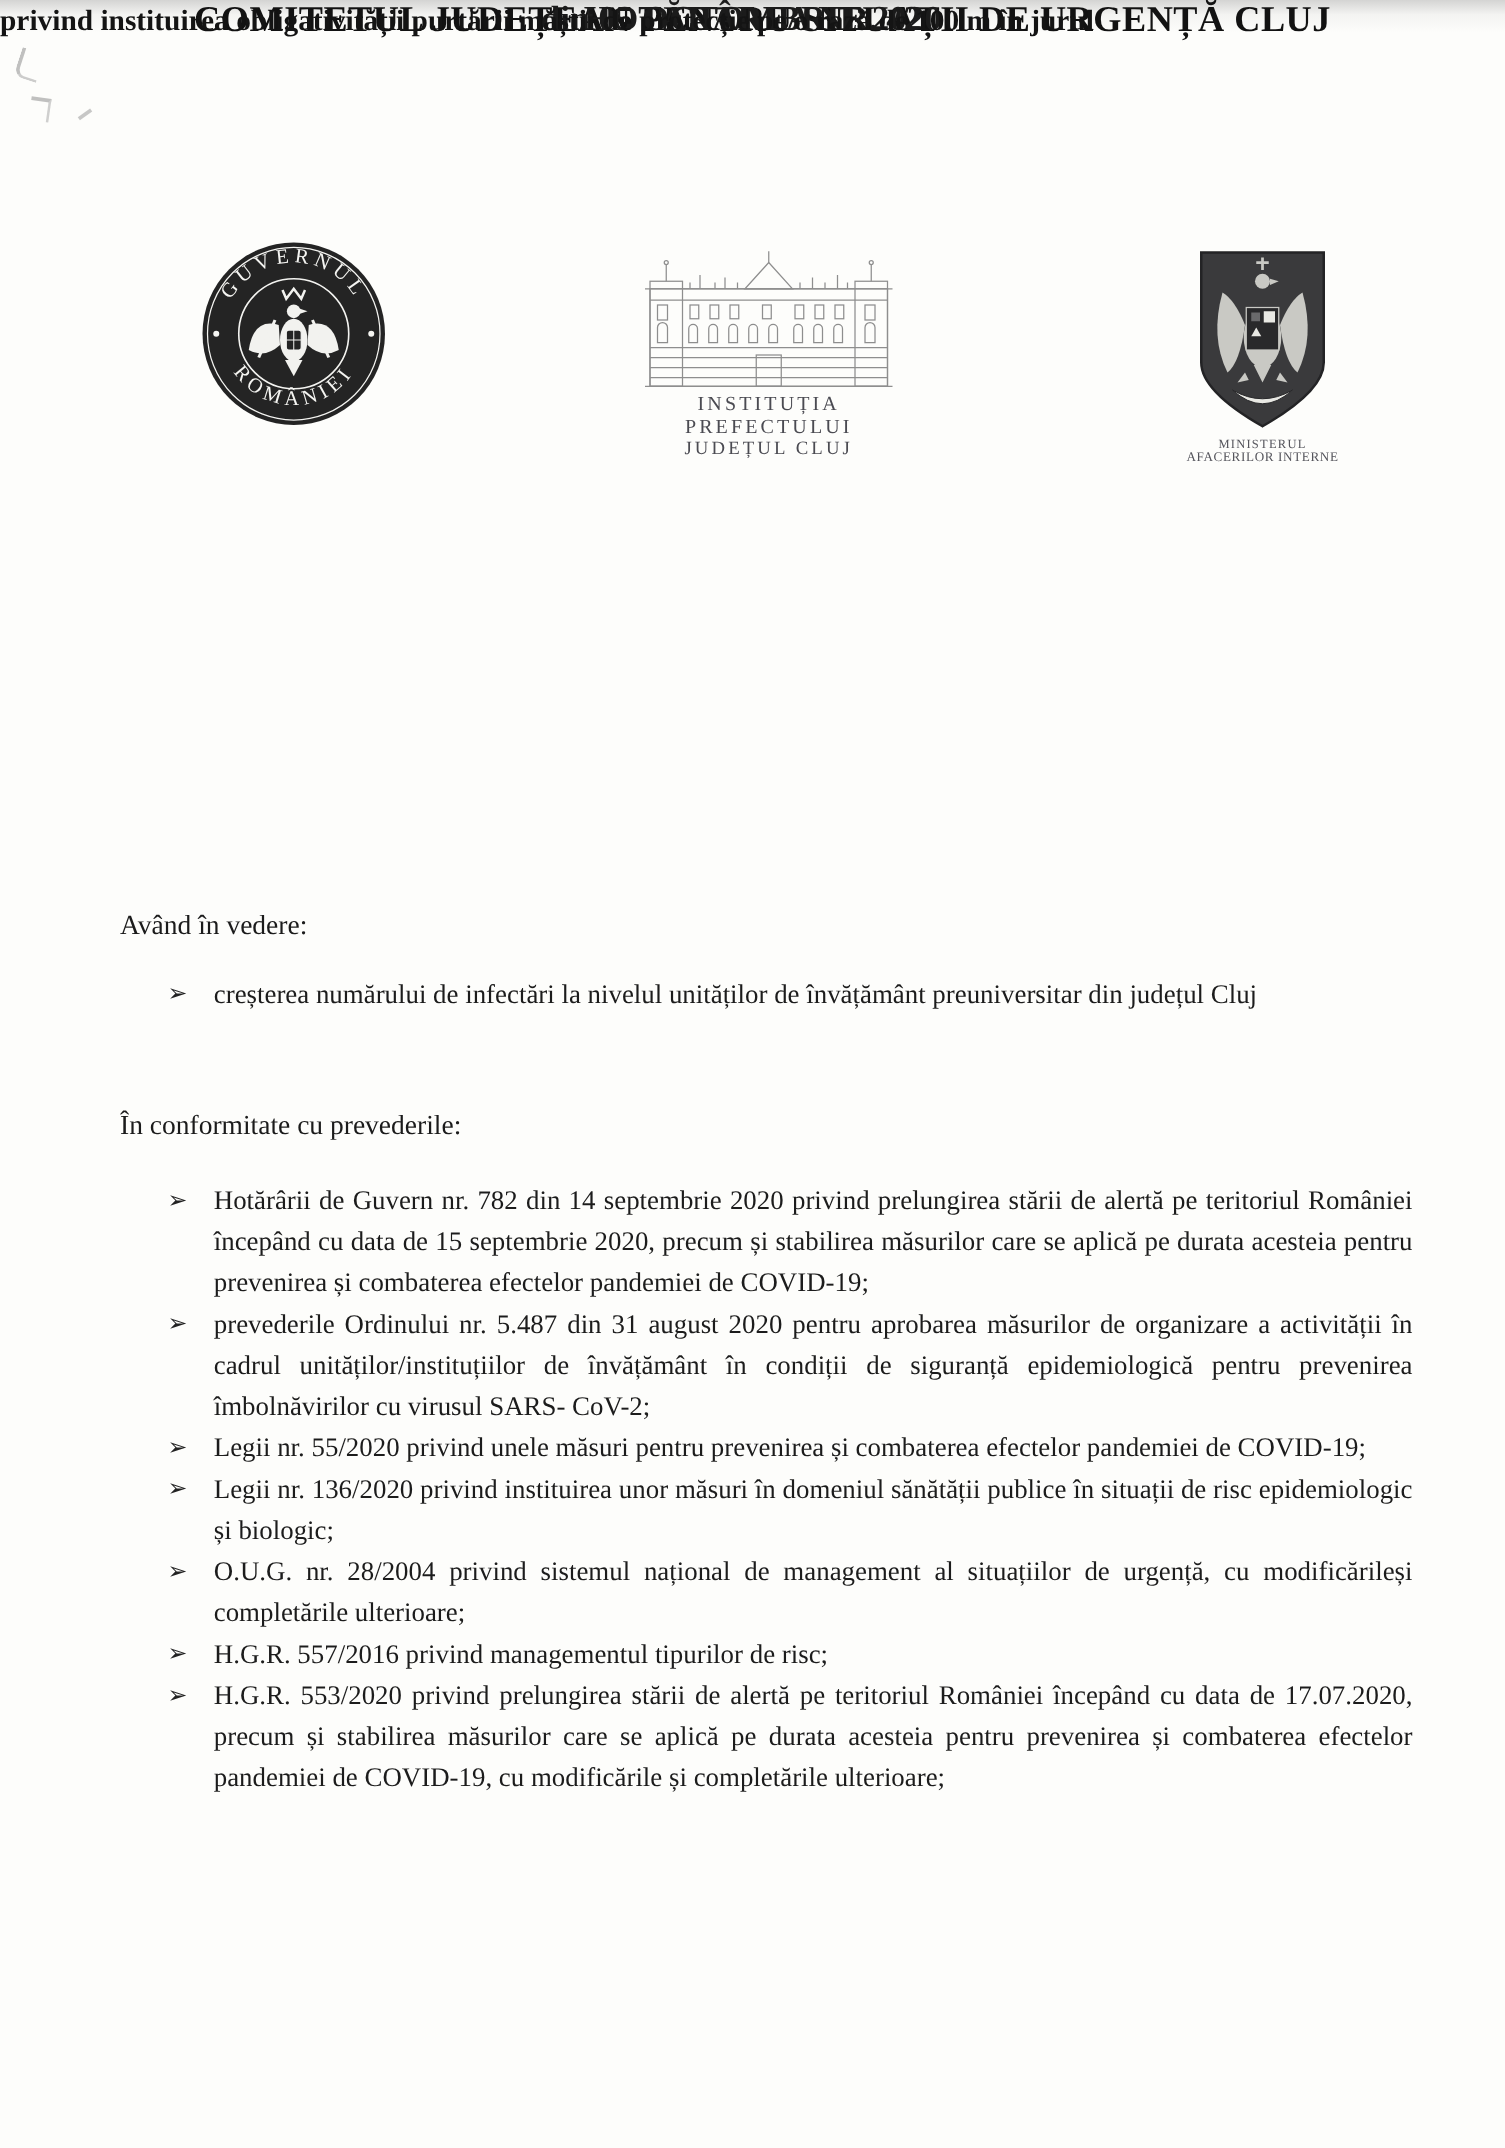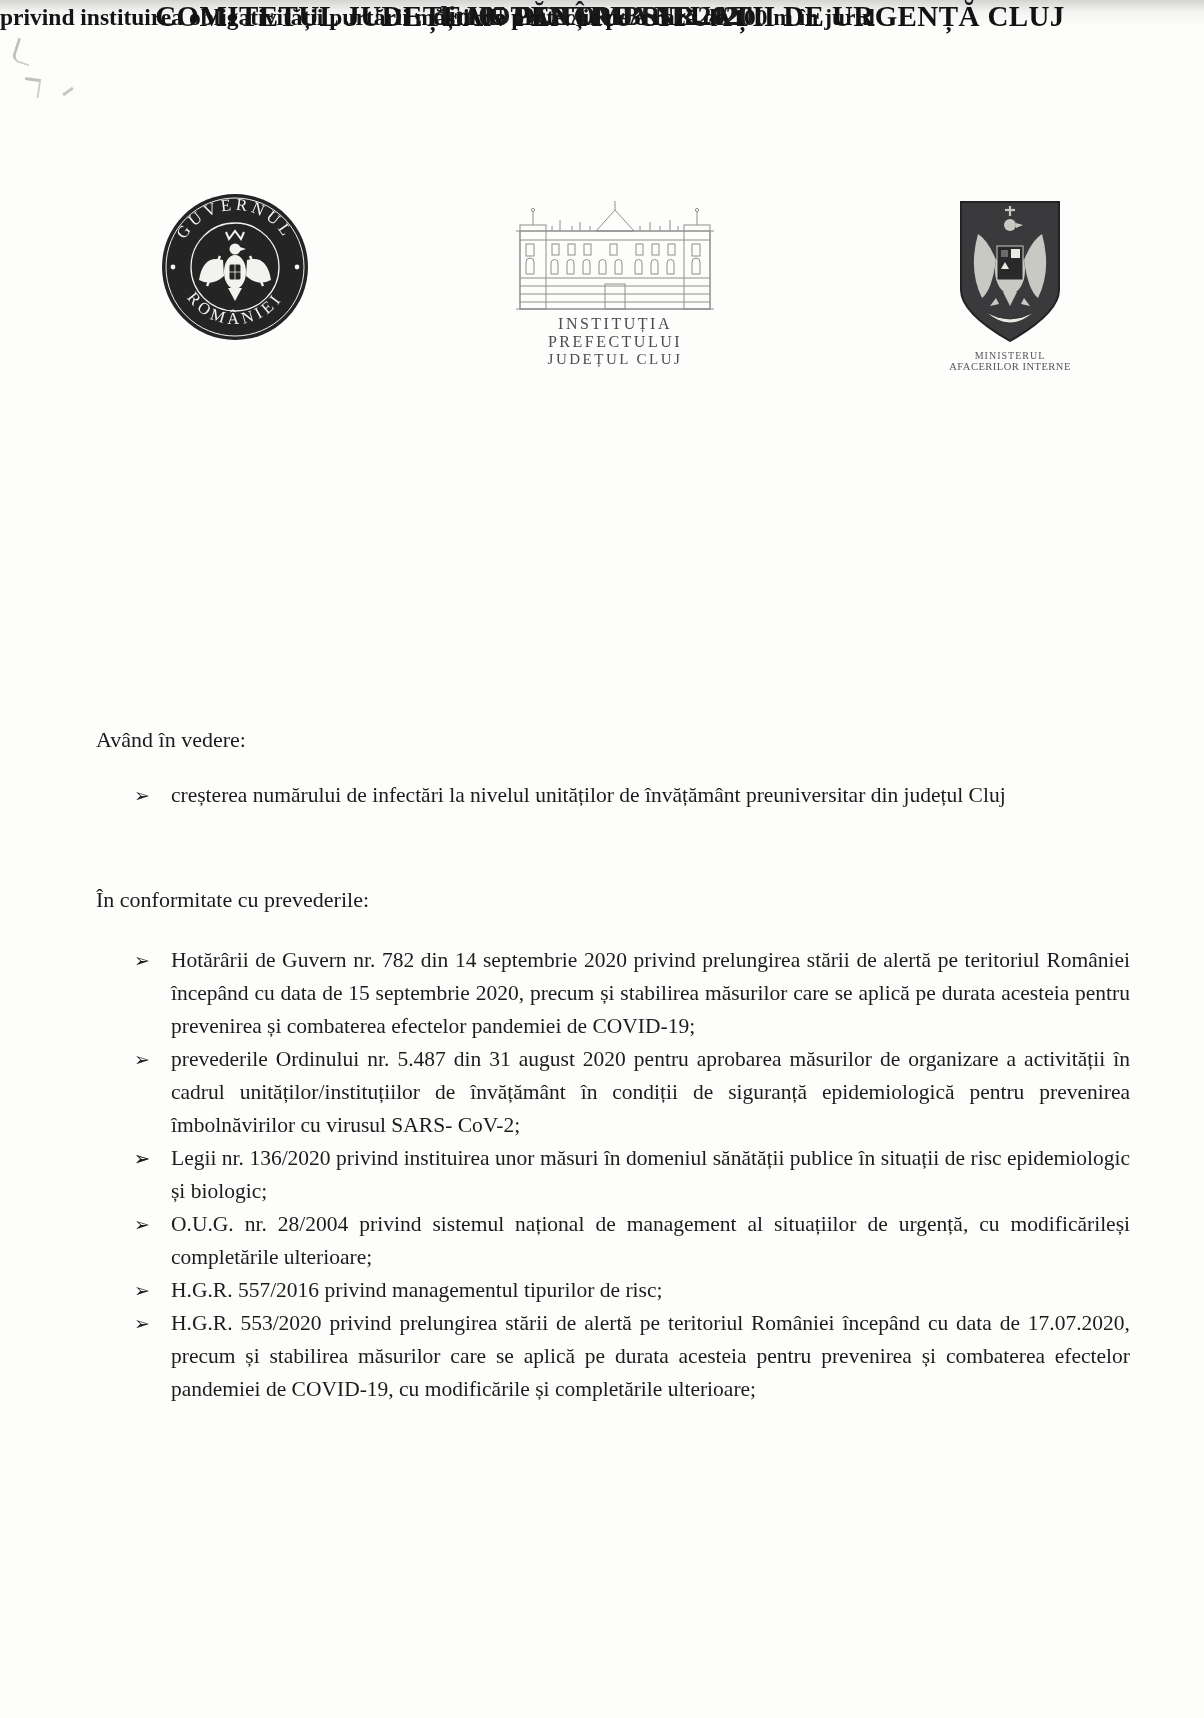--- a/index.html
+++ b/index.html
@@ -186,20 +186,21 @@
   <div class="bullet">
     <span class="arrow">➢</span>
     <span>Hotărârii de Guvern nr. 782 din 14 septembrie 2020 privind prelungirea stării de alertă pe teritoriul României începând cu data de 15 septembrie 2020, precum și stabilirea măsurilor care se aplică pe durata acesteia pentru prevenirea și combaterea efectelor pandemiei de COVID-19;</span>
   </div>
   <div class="bullet">
     <span class="arrow">➢</span>
     <span>prevederile Ordinului nr. 5.487 din 31 august 2020 pentru aprobarea măsurilor de organizare a activității în cadrul unităților/instituțiilor de învățământ în condiții de siguranță epidemiologică pentru prevenirea îmbolnăvirilor cu virusul SARS- CoV-2;</span>
   </div>
   <div class="bullet">
     <span class="arrow">➢</span>
+    <span>Legii nr. 55/2020 privind unele măsuri pentru prevenirea și combaterea efectelor pandemiei de COVID-19;</span>
   </div>
   <div class="bullet">
     <span class="arrow">➢</span>
     <span>Legii nr. 136/2020 privind instituirea unor măsuri în domeniul sănătății publice în situații de risc epidemiologic și biologic;</span>
   </div>
   <div class="bullet">
     <span class="arrow">➢</span>
     <span>O.U.G. nr. 28/2004 privind sistemul național de management al situațiilor de urgență, cu modificărileși completările ulterioare;</span>
   </div>
   <div class="bullet">

